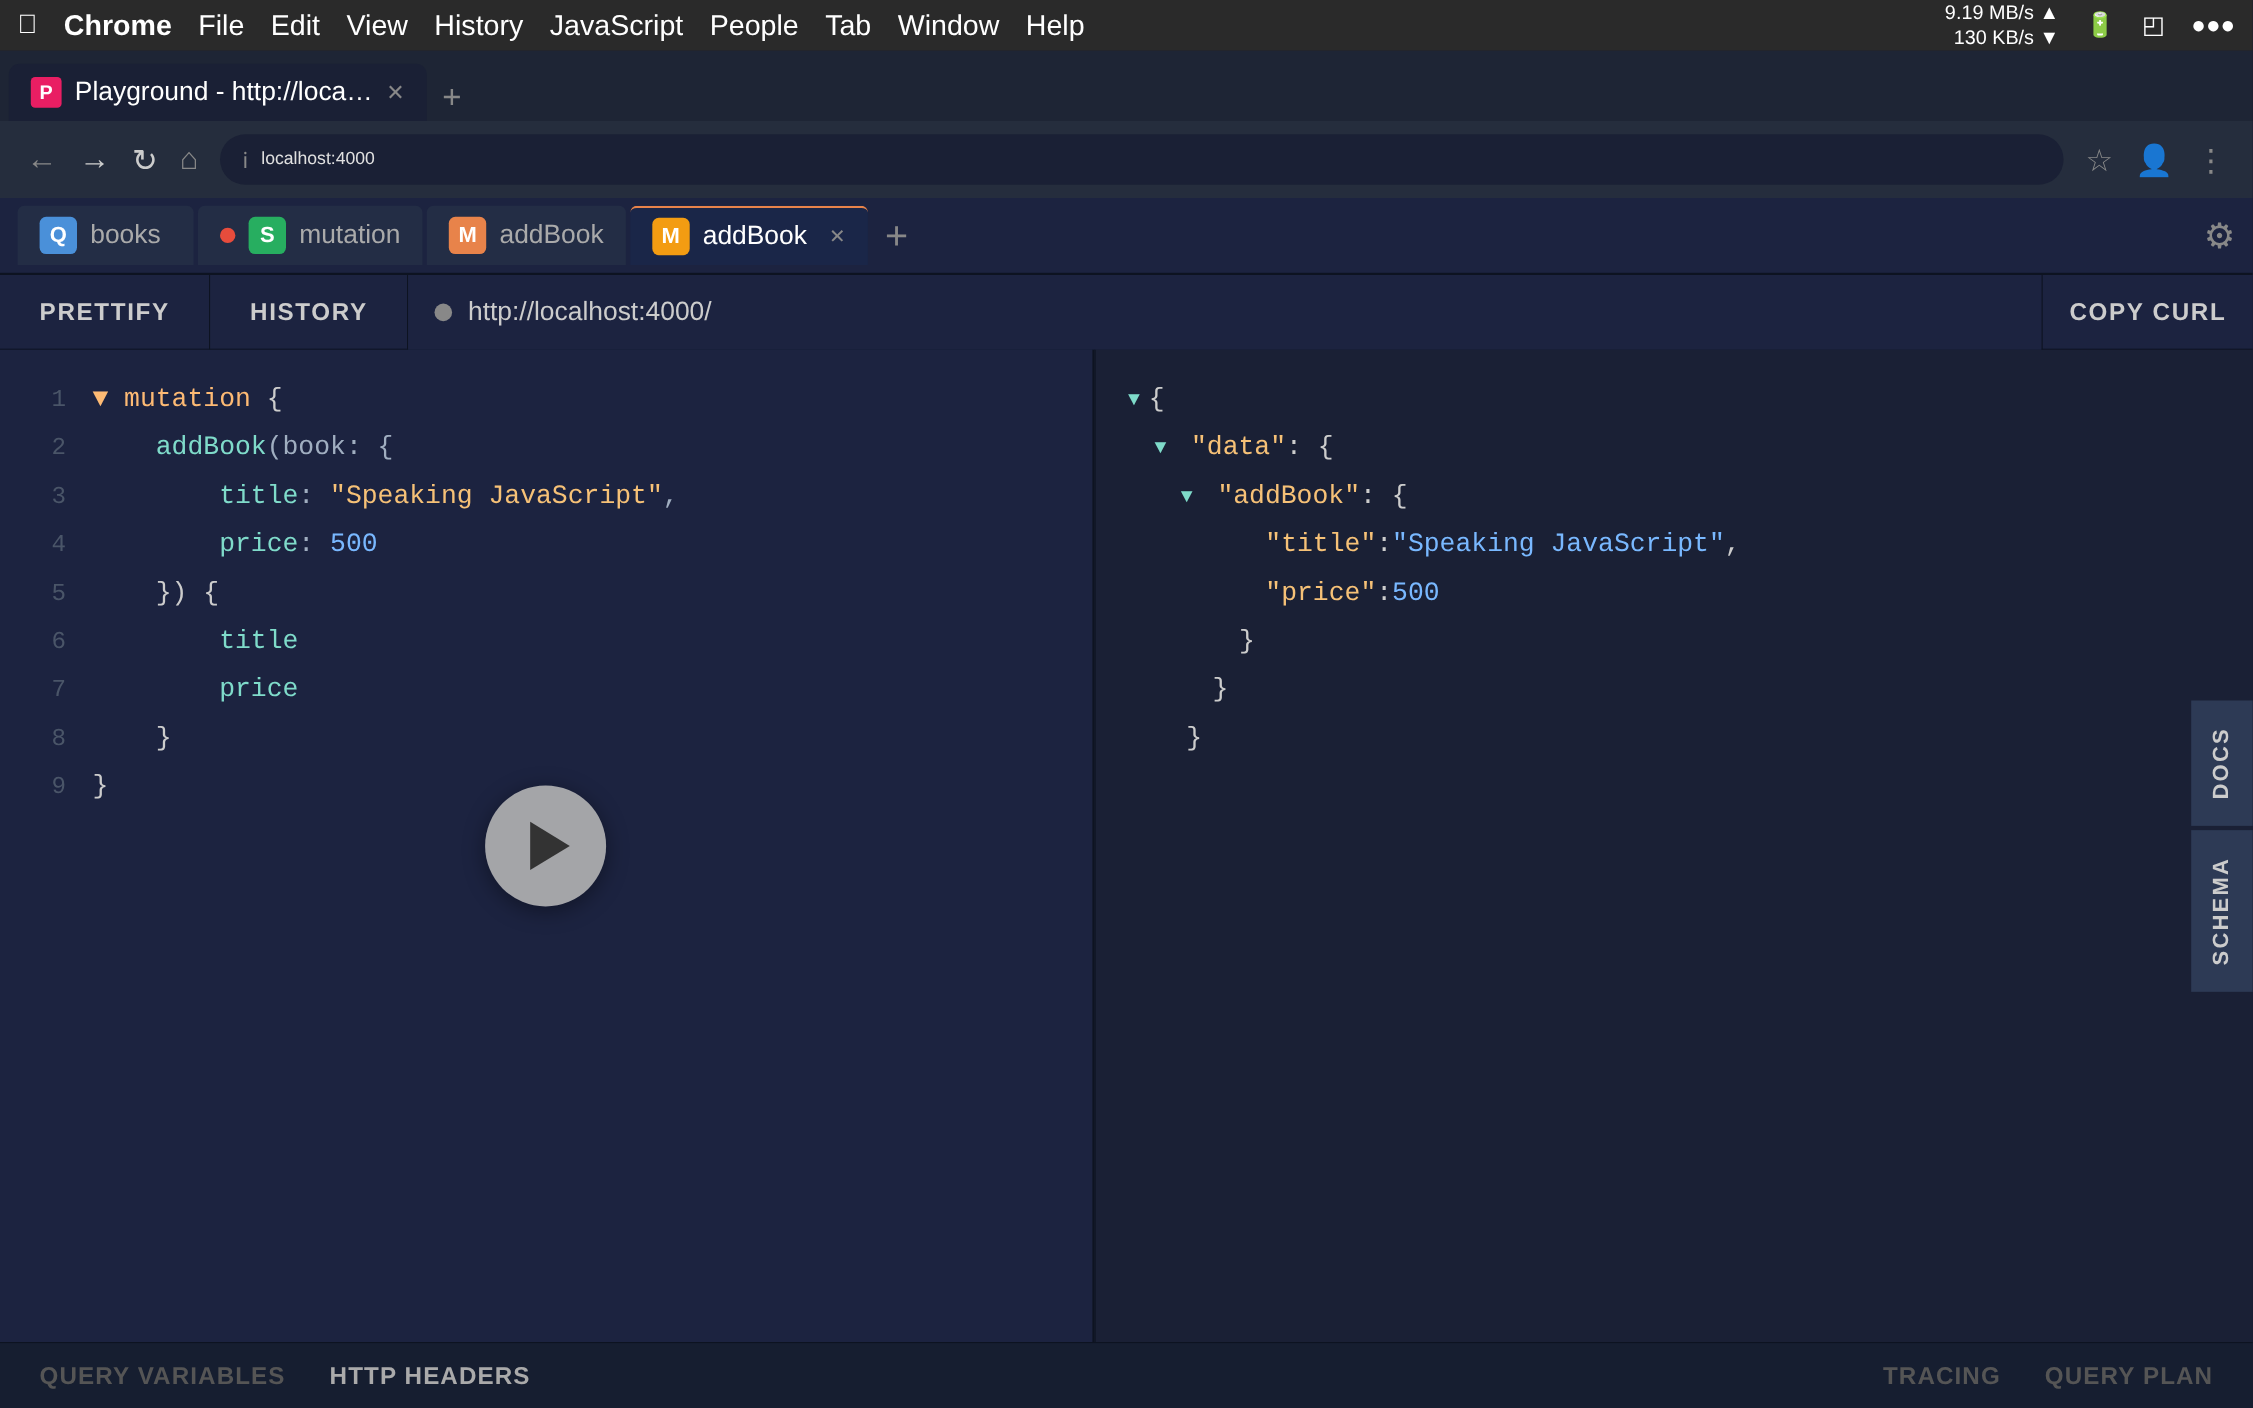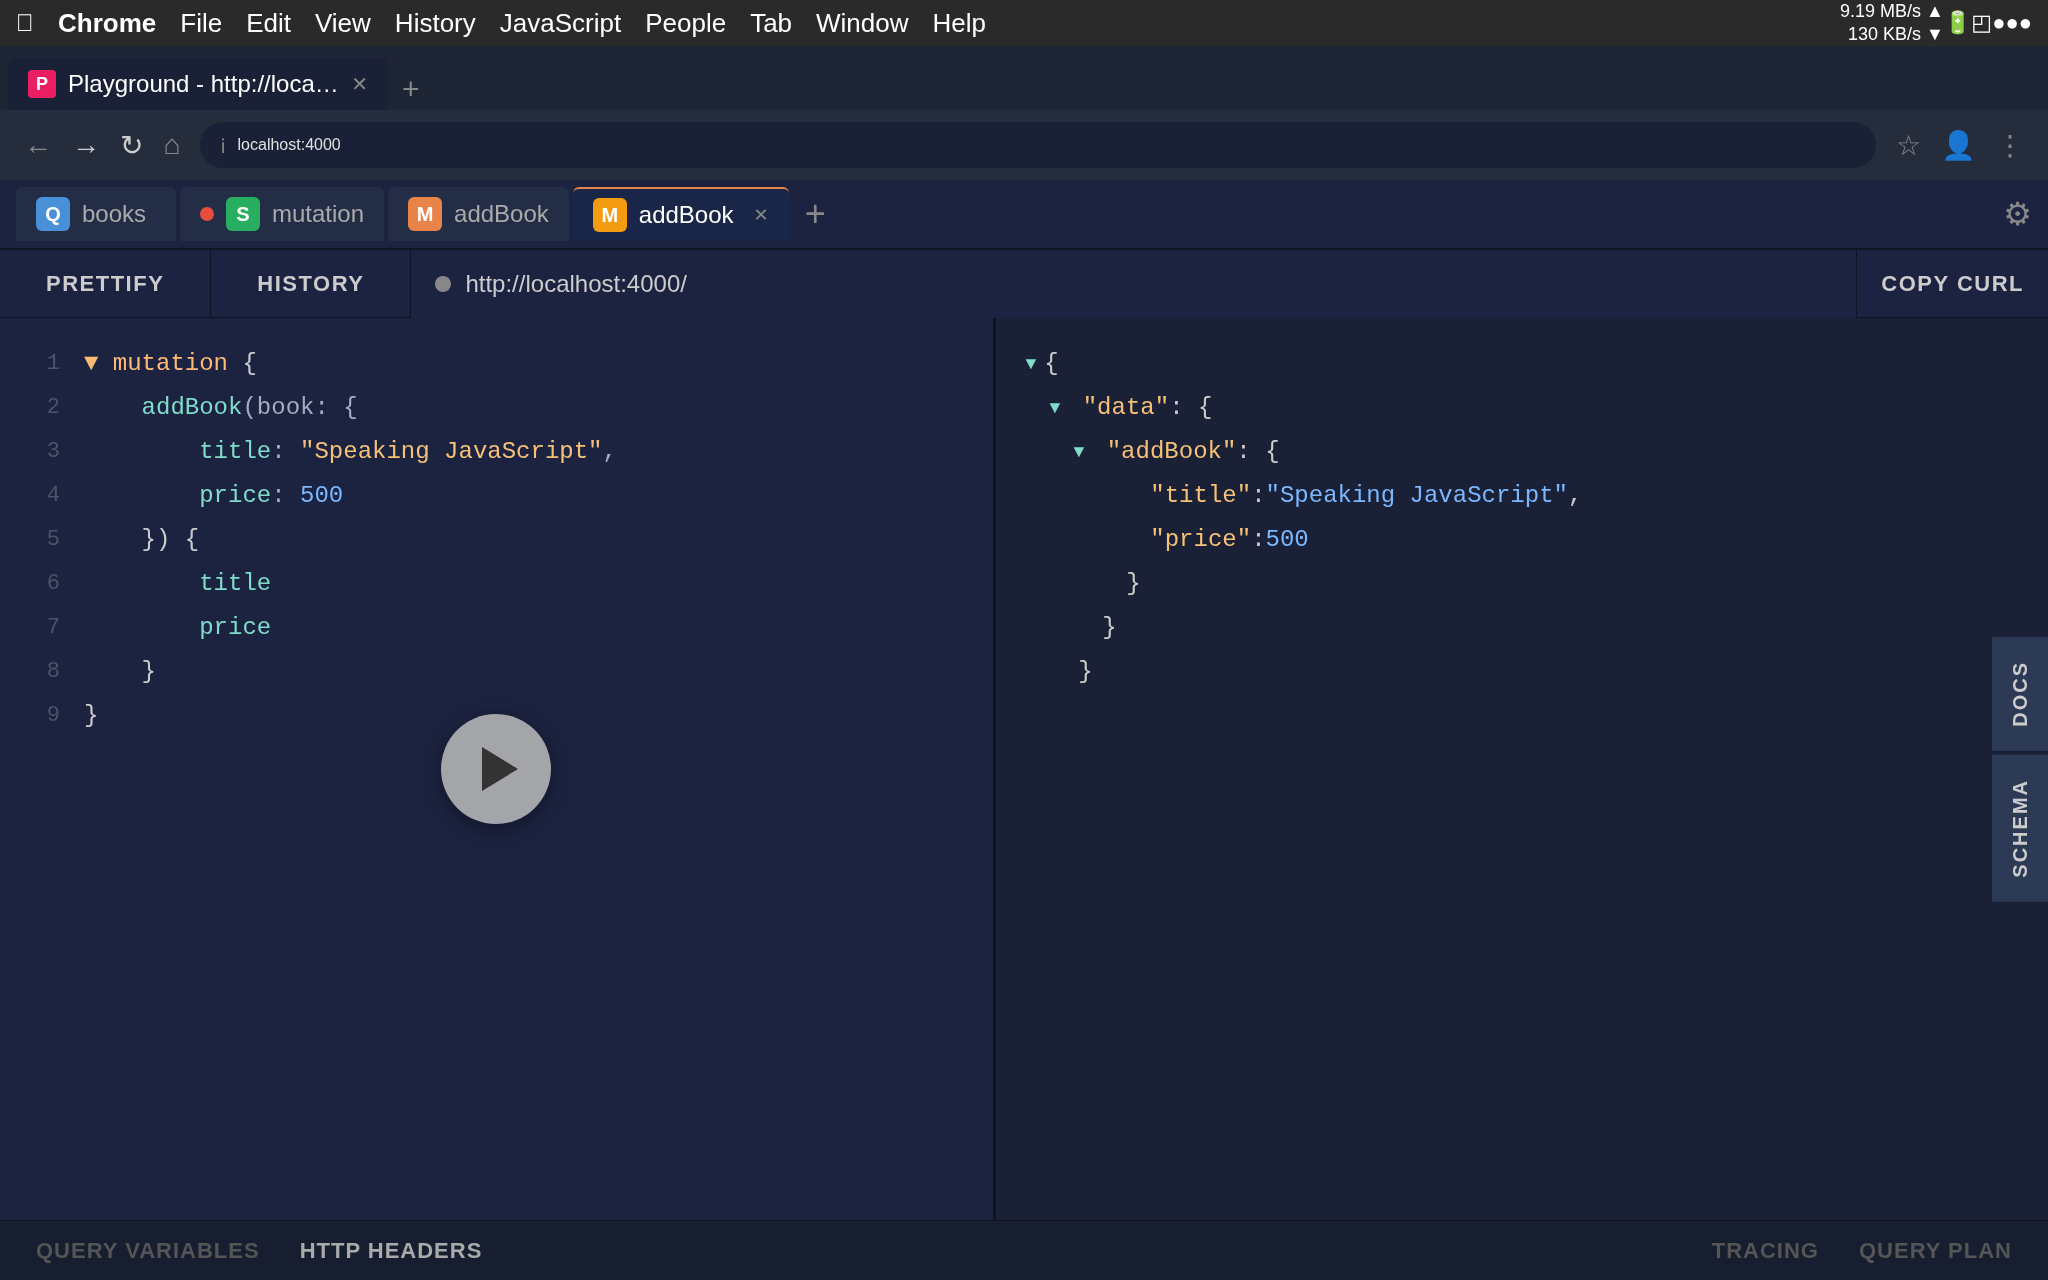--- a/index.html
+++ b/index.html
@@ -19,21 +19,21 @@
       position: relative;
     }
     .mac-menubar .apple-icon { font-size: 24px; margin-right: 4px; }
     .mac-menubar .menu-items { display: flex; gap: 24px; font-size: 26px; }
     .mac-menubar .menu-item { color: #fff; cursor: default; }
     .mac-menubar .menu-item.active { font-weight: 700; }
     .mac-menubar .right-side {
       margin-left: auto;
       display: flex;
       align-items: center;
-      gap: 0;
+      gap: 24px;
       font-size: 22px;
       color: #fff;
     }
     .network-stats { font-size: 18px; line-height: 1.3; text-align: right; }
 
     
     .chrome-tabbar {
       background: #1e2535;
       height: 64px;
       display: flex;
@@ -213,21 +213,21 @@
     }
     .action-btn {
       height: 68px;
       background: none;
       border: none;
       border-right: 1px solid #0d1321;
       color: #ccc;
       font-size: 22px;
       font-weight: 700;
       letter-spacing: 1.5px;
-      padding: 0 46px;
+      padding: 0 36px;
       cursor: pointer;
       text-transform: uppercase;
     }
     .endpoint-bar {
       flex: 1;
       height: 68px;
       background: #1c2340;
       display: flex;
       align-items: center;
       padding: 0 24px;

